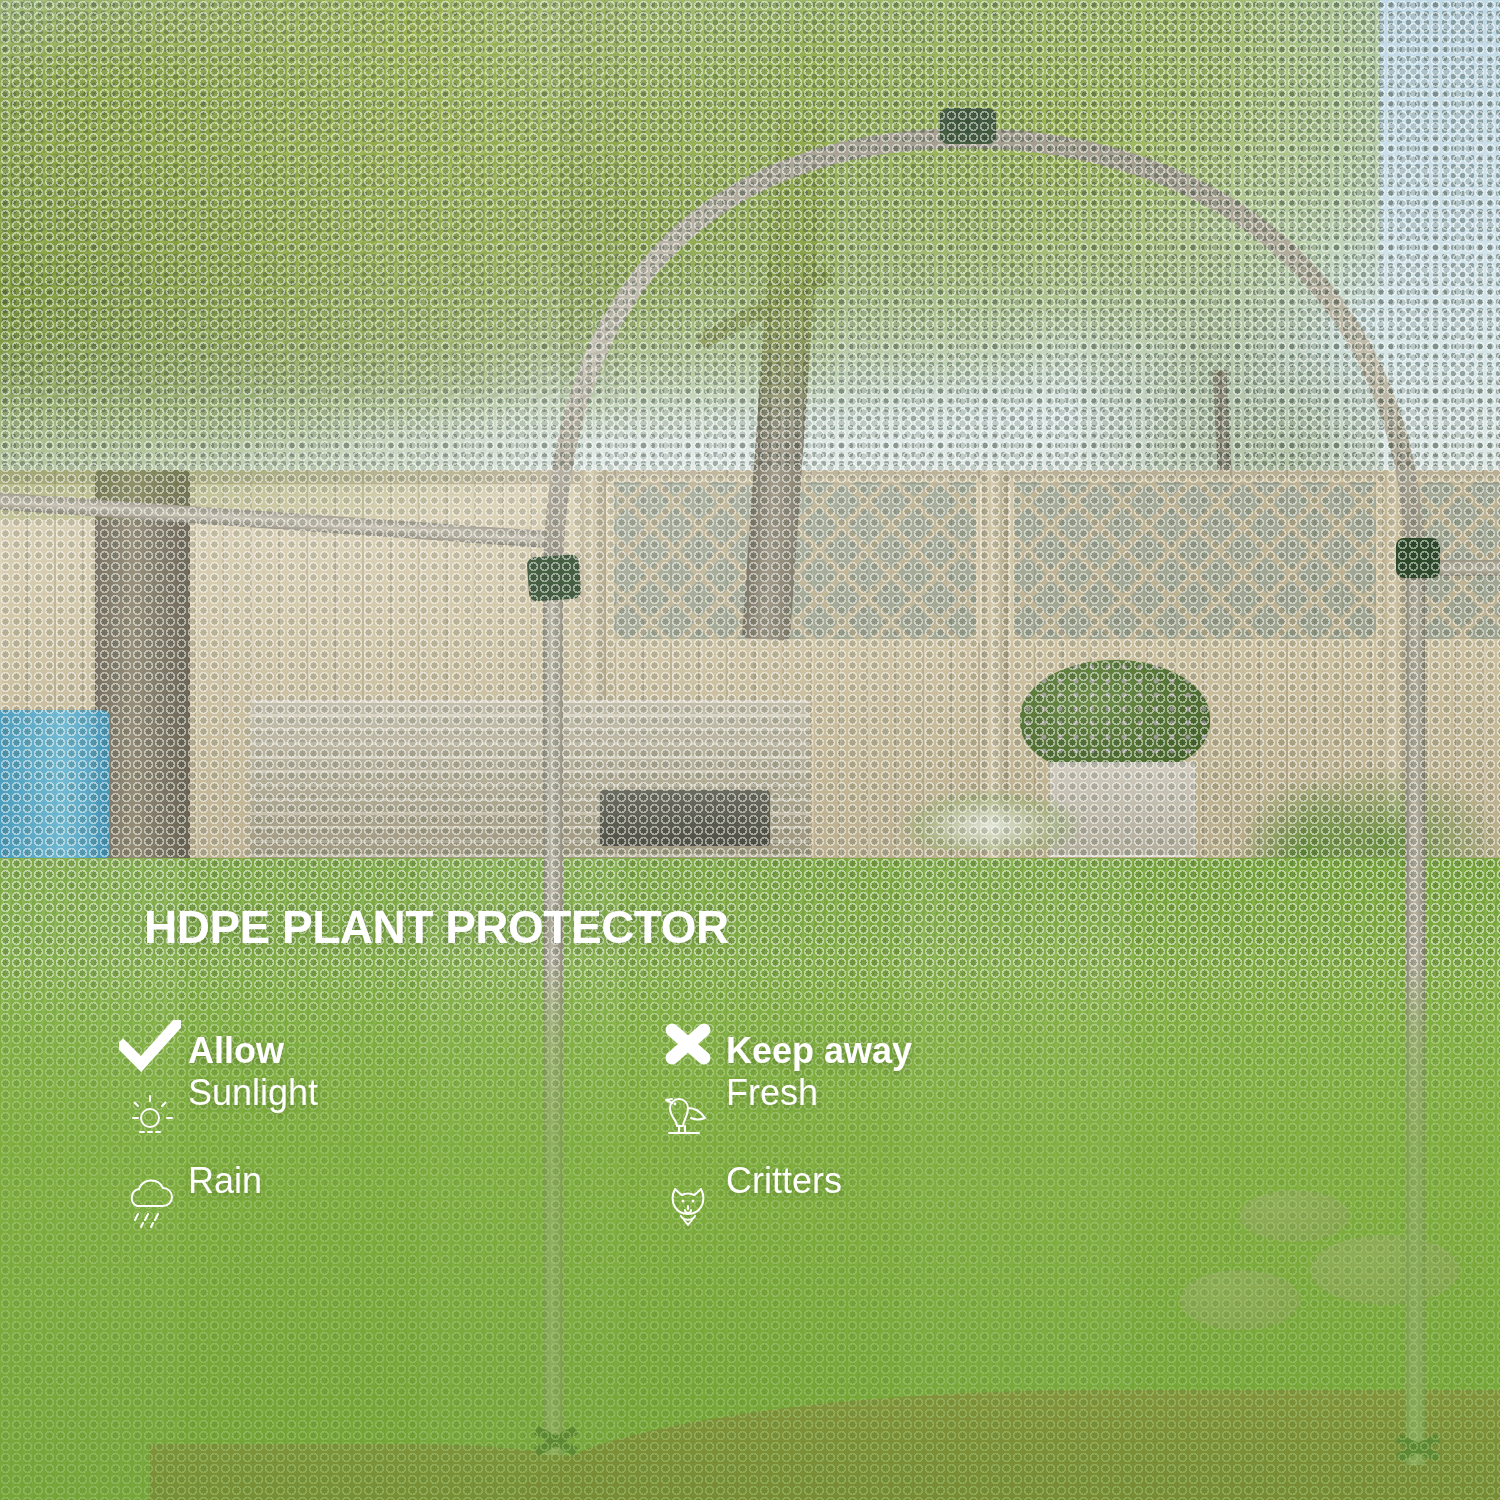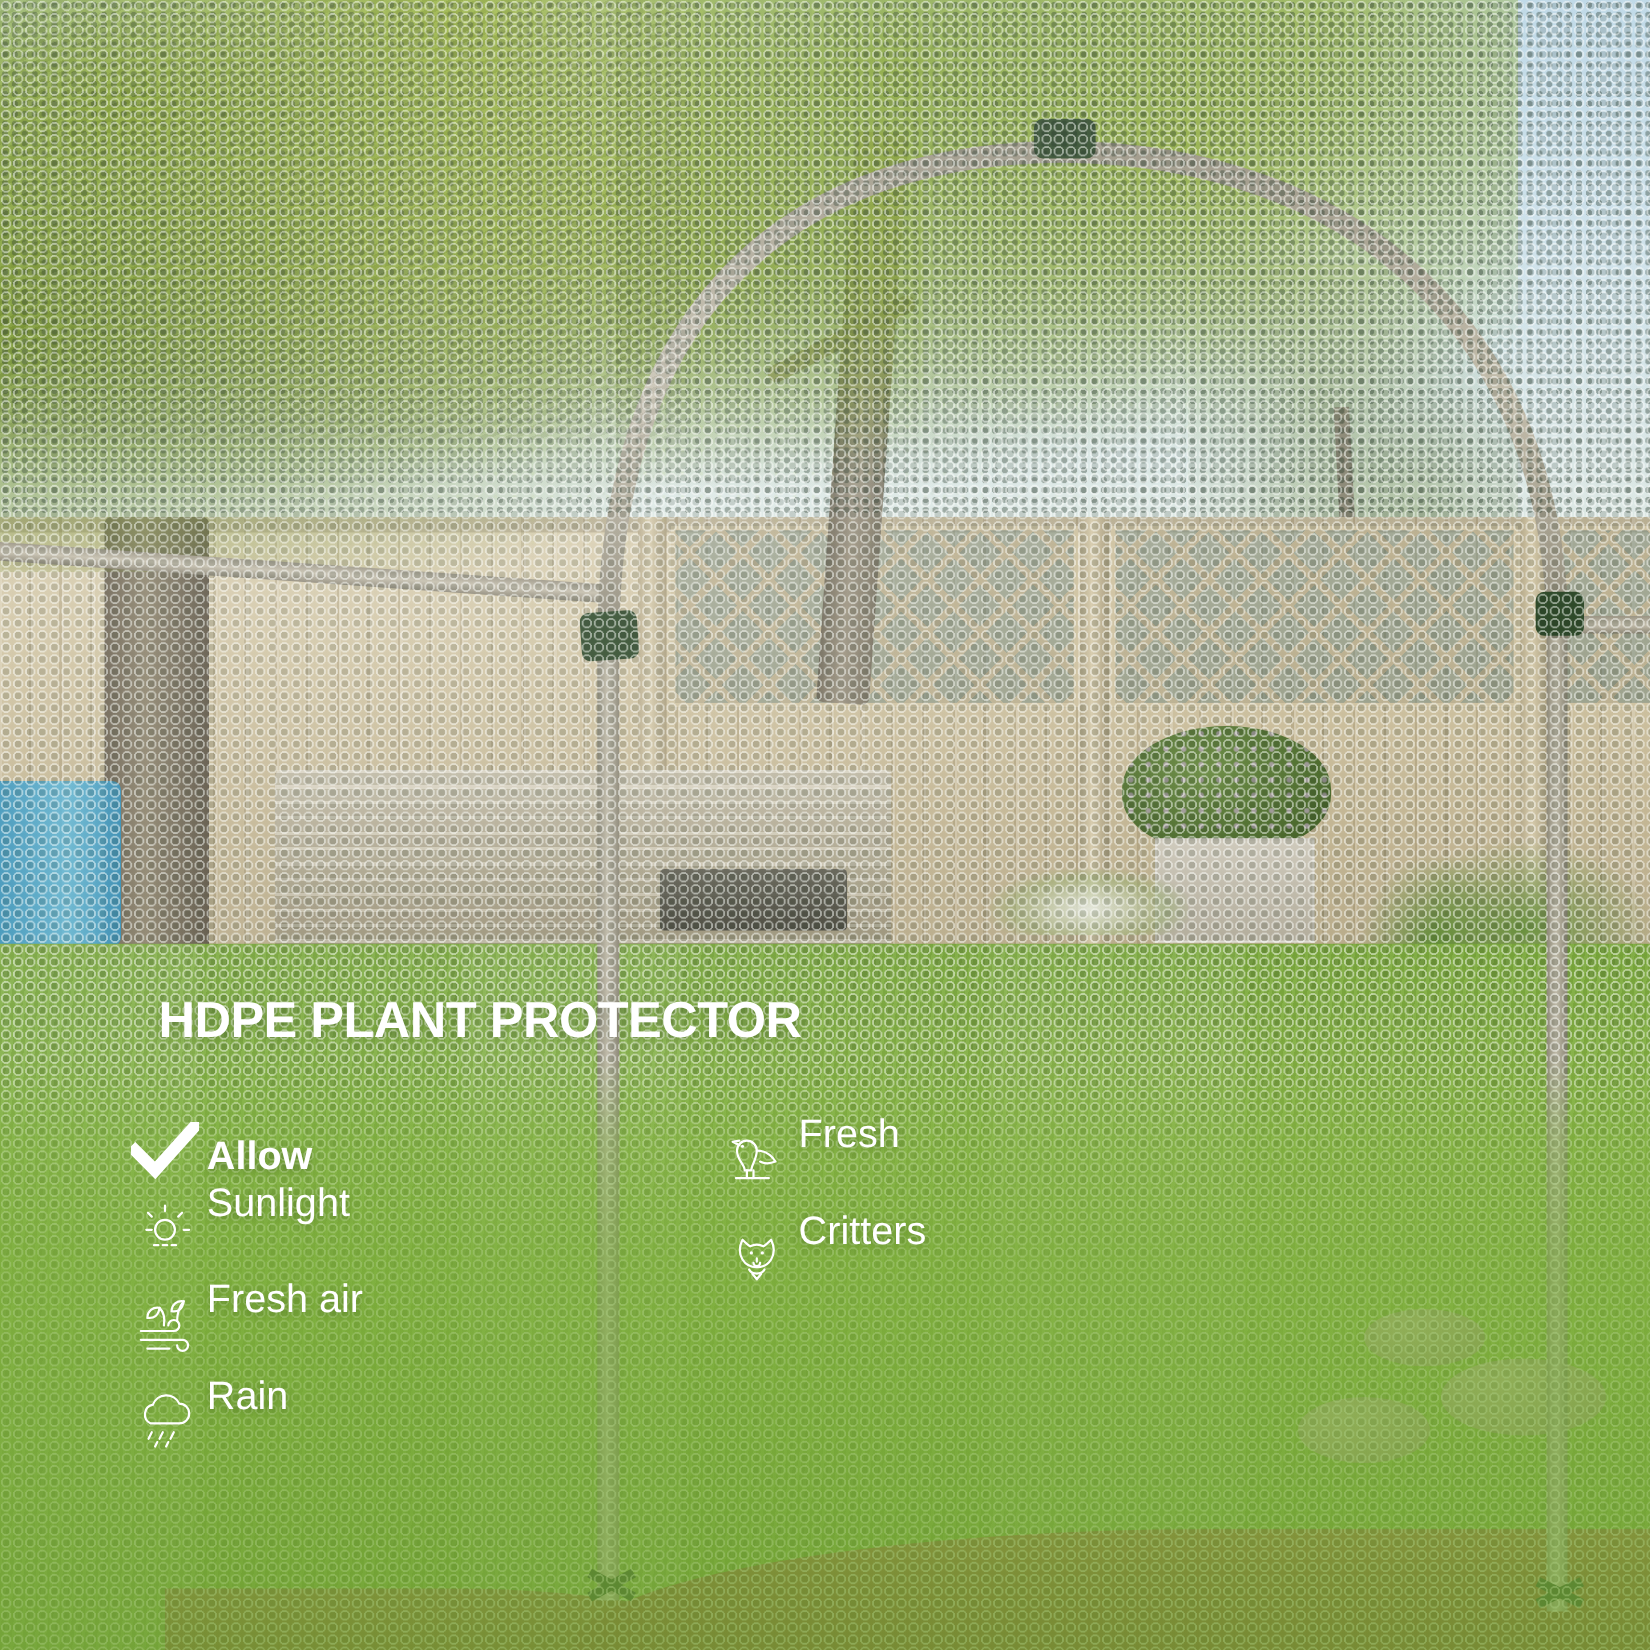--- a/index.html
+++ b/index.html
@@ -388,53 +388,48 @@
             <g fill="none" stroke="#ffffff" stroke-width="2" stroke-linecap="round">
               <circle cx="28" cy="30" r="9"></circle>
               <path d="M28 13 v-5 M40 18 l3.5-3.5 M45 30 h5 M16 18 l-3.5-3.5 M11 30 h5"></path>
               <path d="M18 44 h4 M26 44 h4 M34 44 h4" stroke-width="2"></path>
             </g>
           </svg>
         </span>
         <span class="lbl">Sunlight</span>
       </div>
 
-      <div class="row">
-        <span class="ico">
-          <svg width="60" height="56" viewBox="0 0 60 56">
-            <g fill="none" stroke="#ffffff" stroke-width="2" stroke-linecap="round">
-              <path d="M14 22 c0-6 5-10 11-9 c-1 7-5 10-11 9z"></path>
-              <path d="M36 16 c0-6 5-10 11-9 c-1 7-5 10-11 9z"></path>
-              <path d="M25 13 c4 4 5 10 4 16"></path>
-              <path d="M47 7 c-4 5-6 11-6 18"></path>
-              <path d="M8 34 h30 a5 5 0 1 0 -5 -5"></path>
-              <path d="M8 42 h38 a5 5 0 1 1 -5 5"></path>
-              <path d="M14 50 h20"></path>
-            </g>
-          </svg>
-        </span>
-        <span class="lbl">Fresh air</span>
-      </div>
 
       <div class="row">
         <span class="ico">
           <svg width="58" height="56" viewBox="0 0 58 56">
             <g fill="none" stroke="#ffffff" stroke-width="2" stroke-linecap="round">
               <path d="M16 30 a9 9 0 0 1 2-17 a13 13 0 0 1 24 -1 a8 8 0 0 1 0 18 z"></path>
               <path d="M17 38 l-3 6 M27 38 l-3 6 M37 38 l-3 6"></path>
               <path d="M22 47 l-2 4 M32 47 l-2 4"></path>
             </g>
           </svg>
         </span>
         <span class="lbl">Rain</span>
       </div>
     </div>
 
     <div class="col col-keep">
 
+      <div class="col-head">
+        <span class="mark">
+          <svg width="56" height="56" viewBox="0 0 56 56">
+            <g stroke="#ffffff" stroke-width="13" stroke-linecap="round">
+              <line x1="12" y1="14" x2="44" y2="42"></line>
+              <line x1="44" y1="14" x2="12" y2="42"></line>
+            </g>
+          </svg>
+        </span>
+        <span class="htxt">Keep away</span>
+      </div>
 
       <div class="row">
         <span class="ico">
           <svg width="58" height="58" viewBox="0 0 58 58">
             <g fill="none" stroke="#ffffff" stroke-width="2" stroke-linecap="round" stroke-linejoin="round">
               <path d="M20 12 a9 9 0 0 1 9 9 c0 8-5 13-5 18 l-6 0 c0-6 -7-9 -7-18 a9 9 0 0 1 9-9z"></path>
               <path d="M29 21 c7 0 13 4 17 10 c-5 2-10 2-14 0"></path>
               <path d="M13 16 l-6 -3 l6 -1"></path>
               <circle cx="16" cy="17" r="1.4" fill="#fff" stroke="none"></circle>
               <path d="M10 46 h30"></path>

